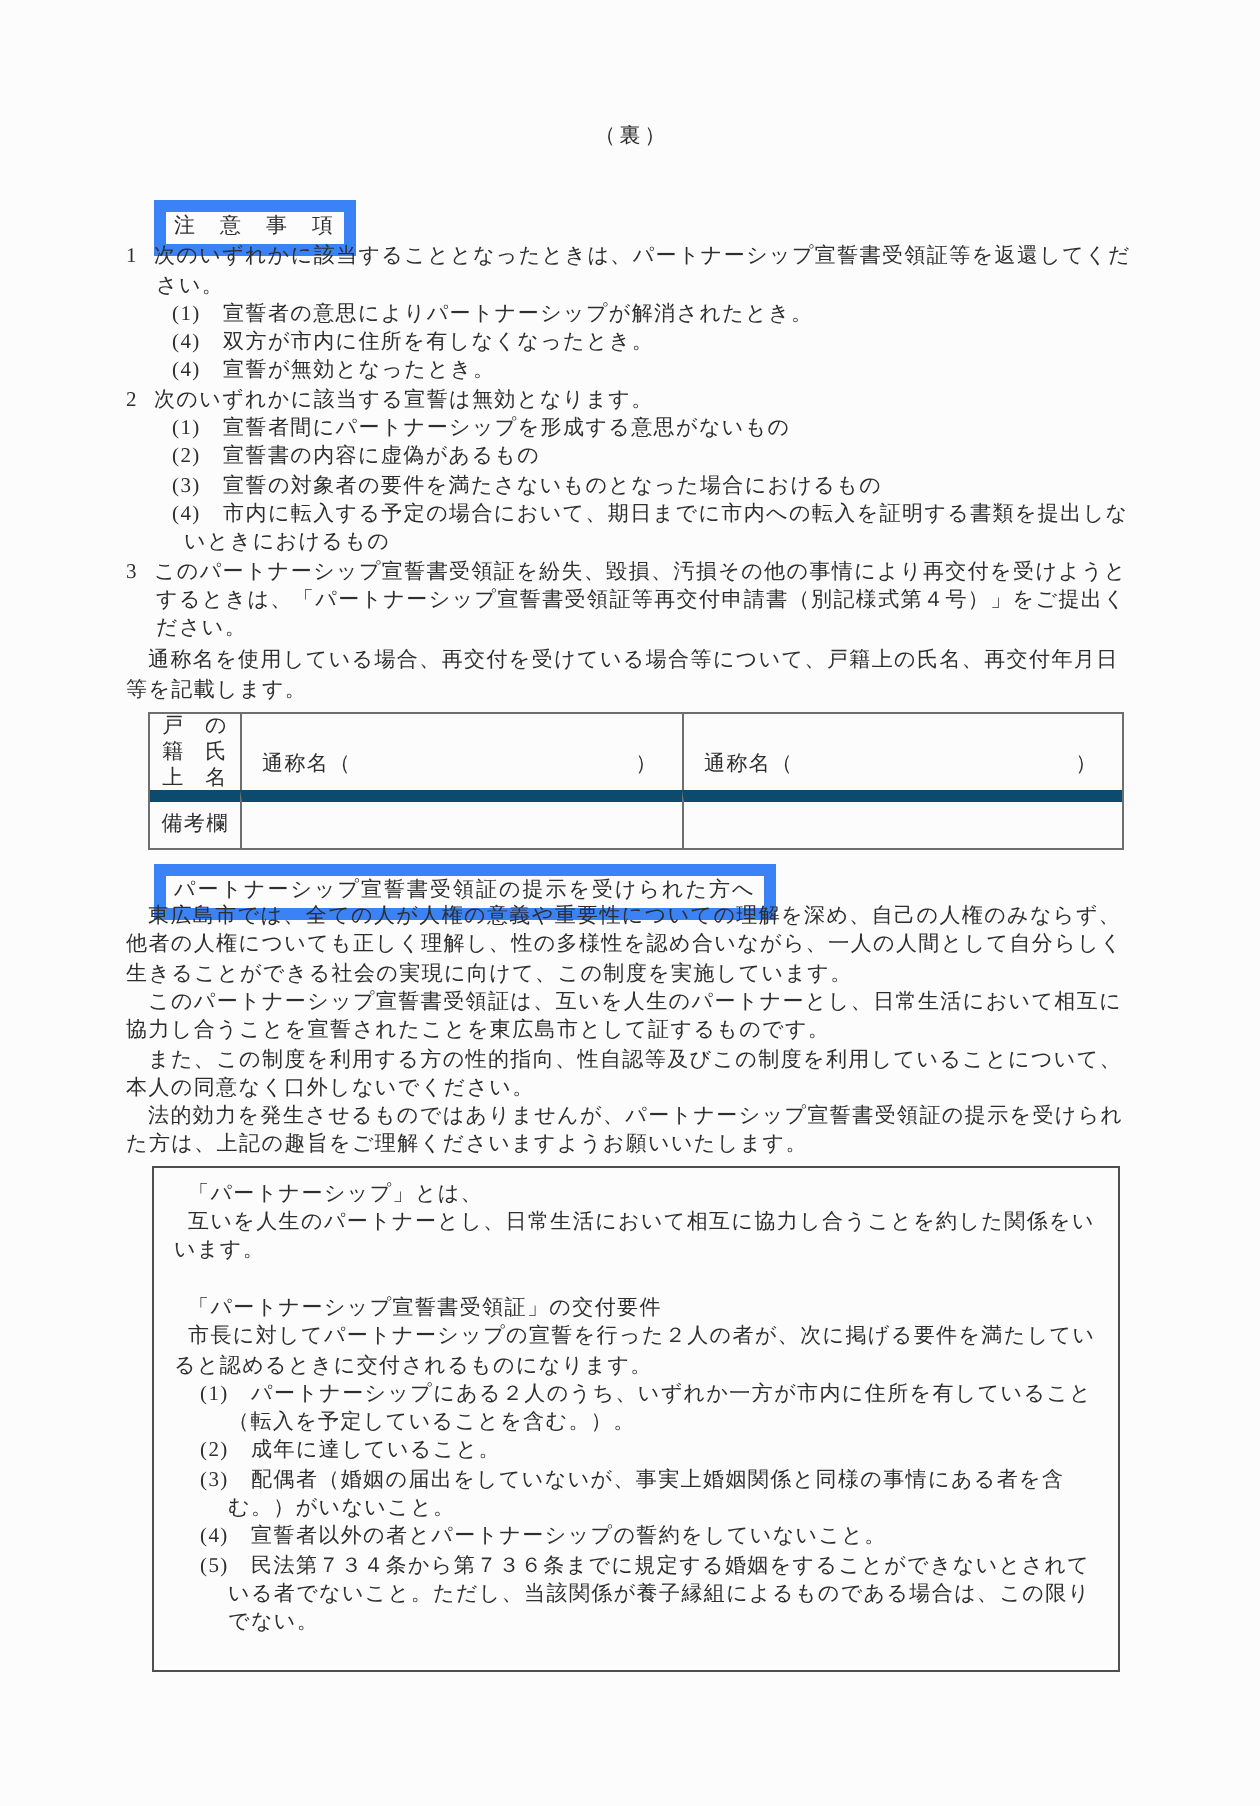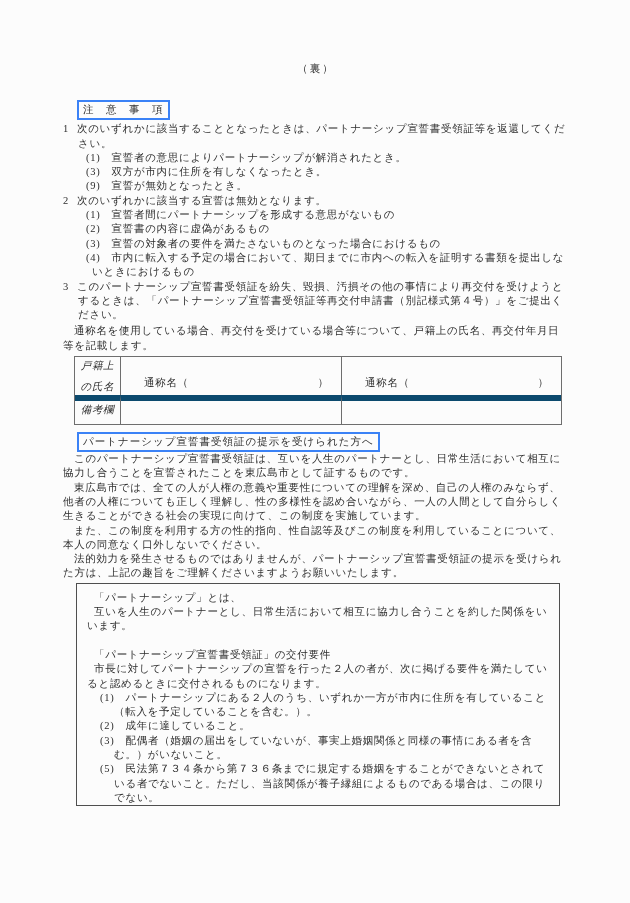--- a/index.html
+++ b/index.html
@@ -21,21 +21,21 @@
   }
 
   .side-label { text-align: center; letter-spacing: 2px; }
 
   .heading-row { height: 17px; }
   .hr-1 { margin-top: 24px; }
   .hr-2 { margin-top: 4px; }
   .hr-3 { margin-top: 7px; }
   .boxed-heading {
     display: inline-block;
-    border: 2px solid #3b82f6;
+    border: 6px solid #3b82f6;
     padding: 1px 4px 2px 4px;
     margin-left: 14px;
     line-height: 13px;
     letter-spacing: 1px;
   }
 
   .notes-list { margin-top: 5px; }
   .li1 { padding-left: 15px; text-indent: -15px; }
   .li1 .num { margin-right: 8px; }
   .li2 { padding-left: 29px; text-indent: -6px; font-family: Liberation Serif, serif; }
@@ -48,41 +48,40 @@
     display: grid;
     grid-template-columns: 45px 221px 1fr;
     width: 488px;
     box-sizing: border-box;
     margin: 3px 0 0 11px;
     border: 1px solid #6e6e6e;
     background: #fcfcfc;
   }
   .info-table > div { box-sizing: border-box; }
   .t-label {
-    display: flex; flex-direction: column;
-    justify-content: space-between; align-items: center;
+    display: flex; flex-direction: row;
+    justify-content: center; align-items: center;
     text-align: center; line-height: 13px;
     padding: 2px 1px;
-    font-style: italic;
   }
   .t-cell { border-left: 1px solid #6e6e6e; }
   .row2 { border-top: 6px solid #0c4a6e; }
   .r1 { height: 38px; }
   .r2 { height: 29px; }
   .alias-cell {
     display: flex; align-items: flex-end; justify-content: space-between;
-    padding: 0 12px 5px 23px;
+    padding: 0 12px 5px 10px;
   }
 
   .infobox {
     box-sizing: border-box;
     width: 484px;
     margin: 2px 0 0 13px;
     border: 1px solid #4f4f4f;
-    padding: 7px 10px 0 10px;
+    padding: 7px 10px 16px 10px;
   }
   .ib-para { text-indent: 7px; }
   .li3 { padding-left: 27px; text-indent: -14px; }
   .blank-line { height: 14.3px; }
 </style>
 </head>
 <body>
 
 <div class="page">
 
@@ -90,22 +89,22 @@
 
   <div class="heading-row hr-1">
     <span class="boxed-heading">注　意　事　項</span>
   </div>
 
   <div class="notes-list">
     <div class="li1">
       <span class="num">1</span><span>次のいずれかに該当することとなったときは、パートナーシップ宣誓書受領証等を返還してください。</span>
     </div>
     <div class="li2">(1)　宣誓者の意思によりパートナーシップが解消されたとき。</div>
-    <div class="li2">(3)　双方が市内に住所を有しなくなったとき。</div>
-    <div class="li2">(9)　宣誓が無効となったとき。</div>
+    <div class="li2">(4)　双方が市内に住所を有しなくなったとき。</div>
+    <div class="li2">(4)　宣誓が無効となったとき。</div>
 
     <div class="li1">
       <span class="num">2</span><span>次のいずれかに該当する宣誓は無効となります。</span>
     </div>
     <div class="li2">(1)　宣誓者間にパートナーシップを形成する意思がないもの</div>
     <div class="li2">(2)　宣誓書の内容に虚偽があるもの</div>
     <div class="li2">(3)　宣誓の対象者の要件を満たさないものとなった場合におけるもの</div>
     <div class="li2">(4)　市内に転入する予定の場合において、期日までに市内への転入を証明する書類を提出しないときにおけるもの</div>
 
     <div class="li1">
@@ -132,31 +131,32 @@
     <div class="t-label row2 r2">備考欄</div>
     <div class="t-cell row2 r2"></div>
     <div class="t-cell row2 r2"></div>
   </div>
 
   <div class="heading-row hr-3">
     <span class="boxed-heading">パートナーシップ宣誓書受領証の提示を受けられた方へ</span>
   </div>
 
   <div class="notice-paras">
+    <div class="para">東広島市では、全ての人が人権の意義や重要性についての理解を深め、自己の人権のみならず、他者の人権についても正しく理解し、性の多様性を認め合いながら、一人の人間として自分らしく生きることができる社会の実現に向けて、この制度を実施しています。</div>
     <div class="para">このパートナーシップ宣誓書受領証は、互いを人生のパートナーとし、日常生活において相互に協力し合うことを宣誓されたことを東広島市として証するものです。</div>
-    <div class="para">東広島市では、全ての人が人権の意義や重要性についての理解を深め、自己の人権のみならず、他者の人権についても正しく理解し、性の多様性を認め合いながら、一人の人間として自分らしく生きることができる社会の実現に向けて、この制度を実施しています。</div>
     <div class="para">また、この制度を利用する方の性的指向、性自認等及びこの制度を利用していることについて、本人の同意なく口外しないでください。</div>
     <div class="para">法的効力を発生させるものではありませんが、パートナーシップ宣誓書受領証の提示を受けられた方は、上記の趣旨をご理解くださいますようお願いいたします。</div>
   </div>
 
   <div class="infobox">
     <div class="ib-para">「パートナーシップ」とは、</div>
     <div class="ib-para">互いを人生のパートナーとし、日常生活において相互に協力し合うことを約した関係をいいます。</div>
     <div class="blank-line"></div>
     <div class="ib-para">「パートナーシップ宣誓書受領証」の交付要件</div>
     <div class="ib-para">市長に対してパートナーシップの宣誓を行った２人の者が、次に掲げる要件を満たしていると認めるときに交付されるものになります。</div>
     <div class="li3">(1)　パートナーシップにある２人のうち、いずれか一方が市内に住所を有していること（転入を予定していることを含む。）。</div>
     <div class="li3">(2)　成年に達していること。</div>
     <div class="li3">(3)　配偶者（婚姻の届出をしていないが、事実上婚姻関係と同様の事情にある者を含む。）がいないこと。</div>
+    <div class="li3">(4)　宣誓者以外の者とパートナーシップの誓約をしていないこと。</div>
     <div class="li3">(5)　民法第７３４条から第７３６条までに規定する婚姻をすることができないとされている者でないこと。ただし、当該関係が養子縁組によるものである場合は、この限りでない。</div>
   </div>
 
 </div>
 
 </body></html>

